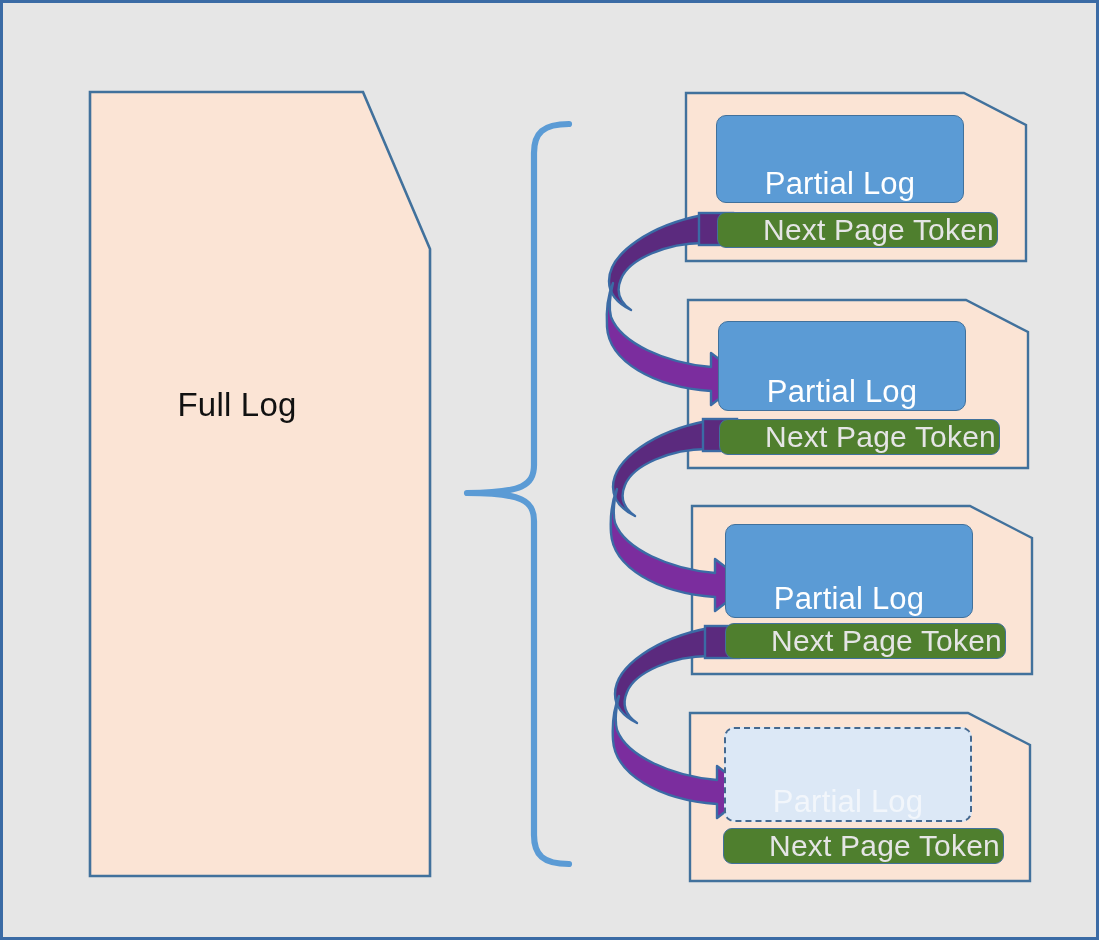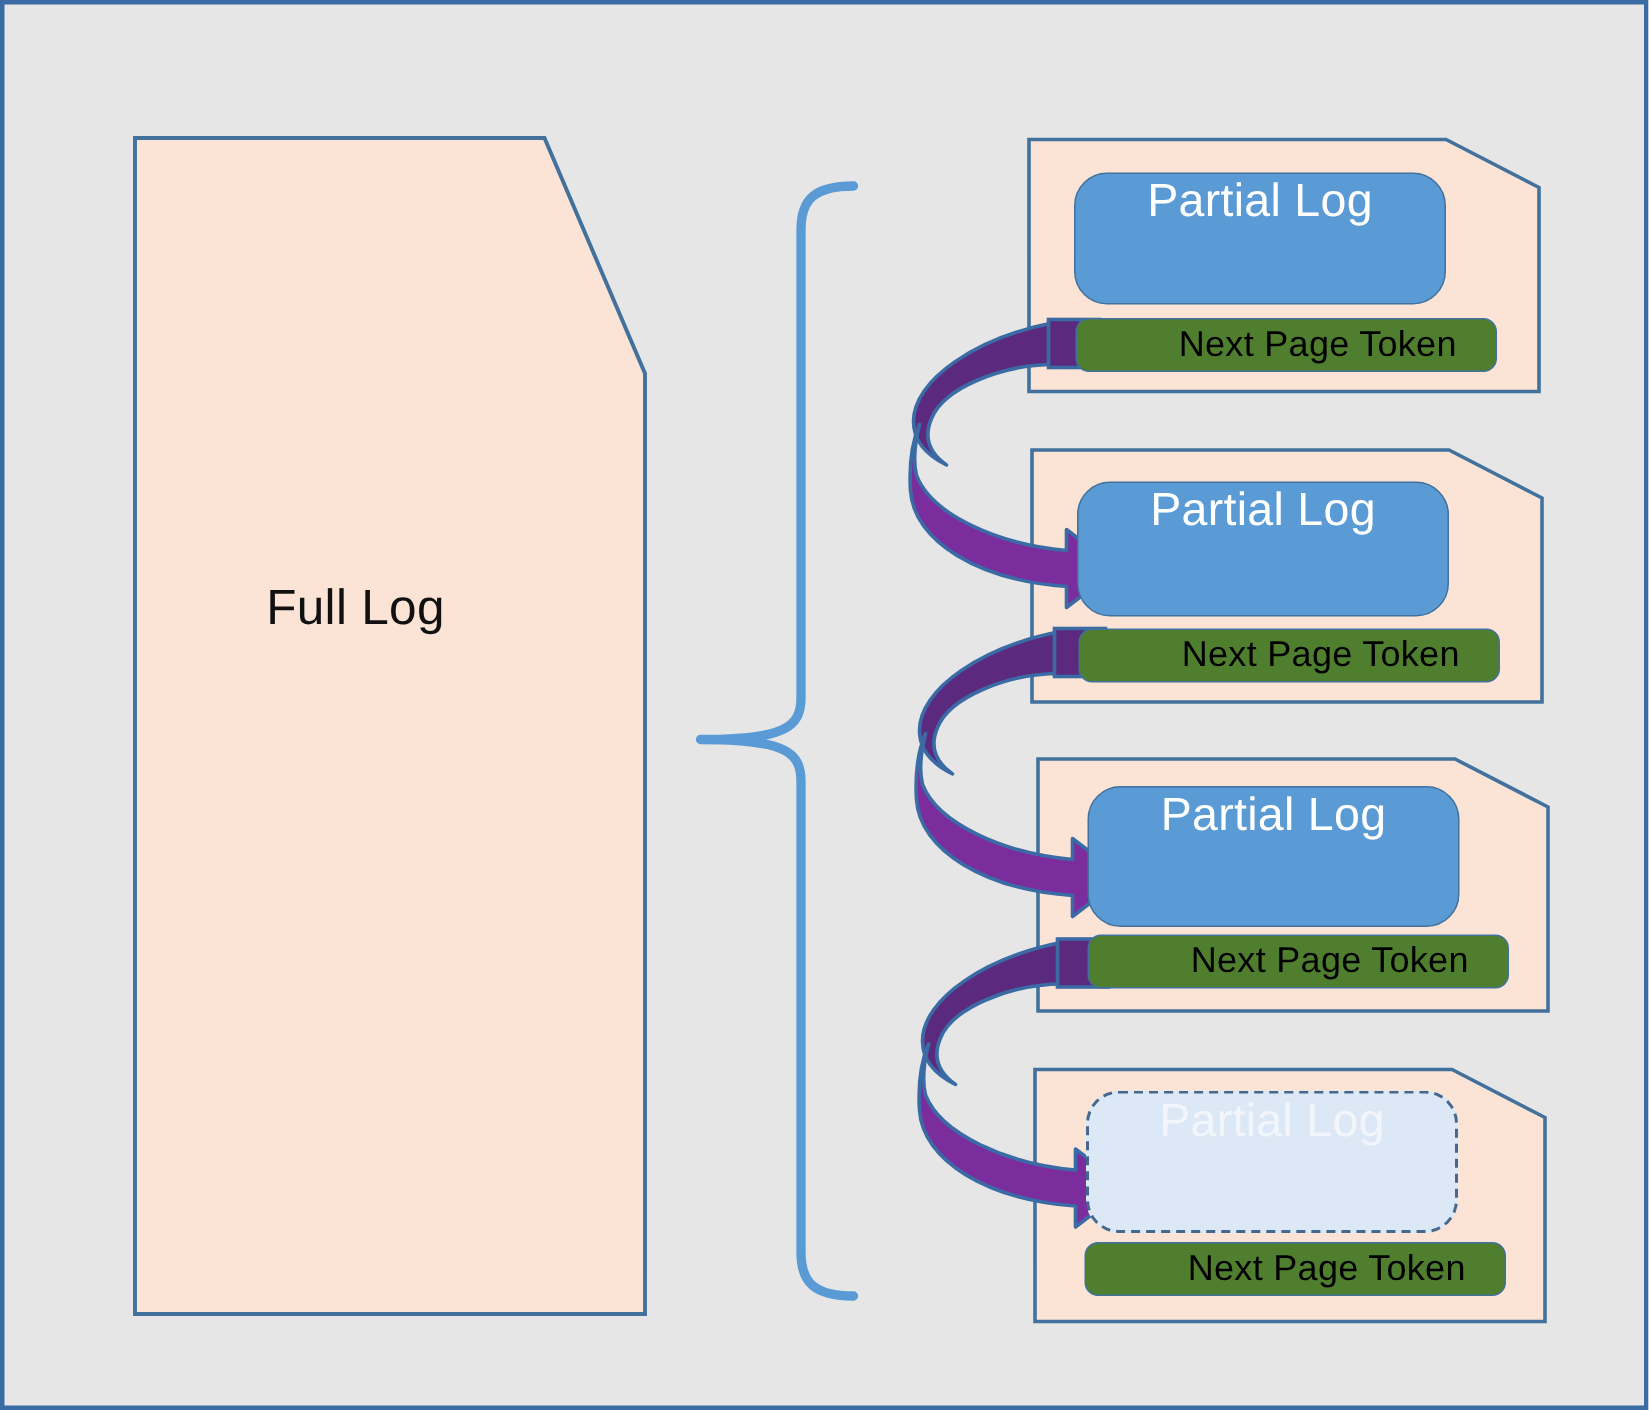--- a/index.html
+++ b/index.html
@@ -27,40 +27,40 @@
     letter-spacing:0.2px;
     pointer-events:none;
   }
 
   
   .plog-box{
     position:absolute;
     box-sizing:border-box;
     background:#5b9bd5;
     border:1.6px solid #41719c;
-    border-radius:22px;
+    border-radius:10px;
     color:#ffffff;
     font-size:31px;
-    display:flex;align-items:flex-start;justify-content:center;
+    display:flex;align-items:flex-end;justify-content:center;
     letter-spacing:0.2px;
   }
   .plog-box.ghost{
     background:#dce8f6;
     border:2.4px dashed #44688f;
     color:#f2f6fb;
   }
 
   .token-box{
     position:absolute;
     box-sizing:border-box;
     background:#4f7f2e;
     border:1.6px solid #41719c;
     border-radius:9px;
-    color:#000000;
-    font-size:24px;
+    color:#e5e5e5;
+    font-size:30px;
     display:flex;align-items:center;justify-content:center;
     letter-spacing:0.2px;
     padding-left:42px;
   }
 </style>
 </head>
 <body>
 
 <div id="canvas">
 

